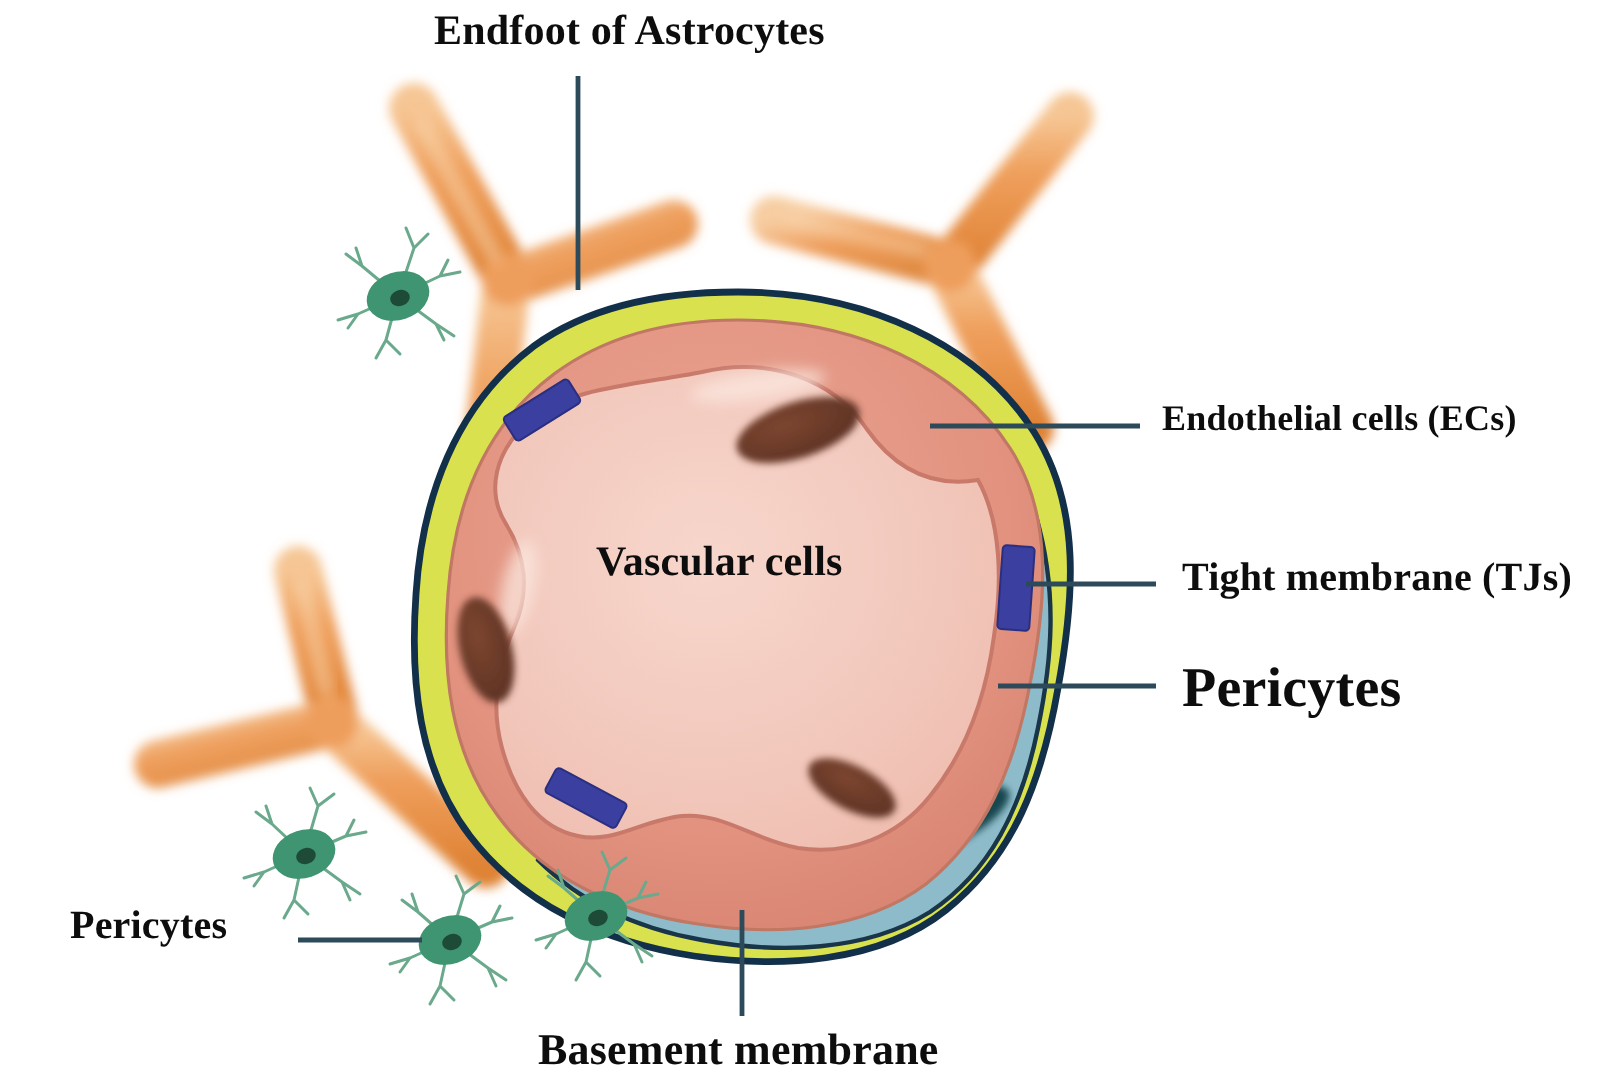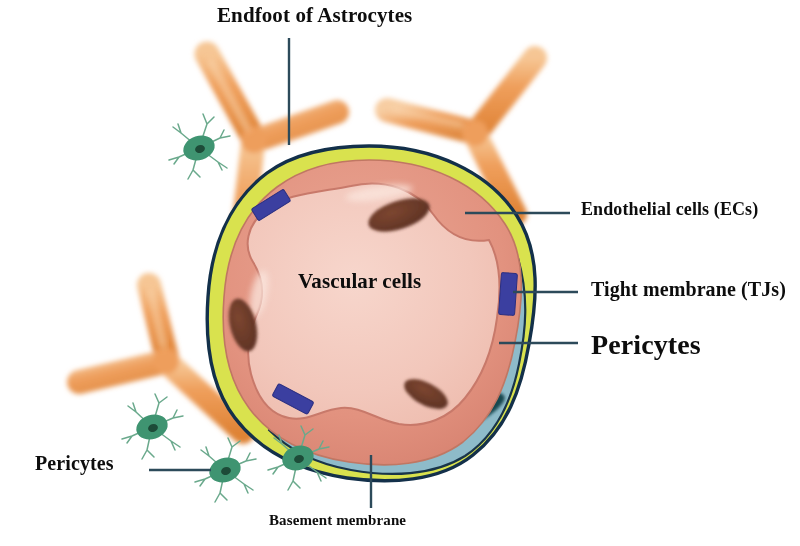--- a/index.html
+++ b/index.html
@@ -28,21 +28,21 @@
     font-weight: bold;
     color: #0d0d0d;
     white-space: nowrap;
     letter-spacing: 0.1px;
   }
   #lbl-endfoot   { left: 196px; top: 3px;   font-size: 21px; }
   #lbl-ecs       { left: 560px; top: 199px; font-size: 18px; }
   #lbl-tjs       { left: 570px; top: 278px; font-size: 20px; }
   #lbl-pericytes { left: 570px; top: 329px; font-size: 28px; }
   #lbl-microglias{ left: 14px;  top: 452px; font-size: 20px; }
-  #lbl-basement  { left: 248px; top: 512px; font-size: 15px; }
+  #lbl-basement  { left: 248px; top: 512px; font-size: 22px; }
   #lbl-lumen     { left: 277px; top: 281px; font-size: 21px;
                    transform: translateY(-50%); }
 </style>
 </head>
 <body>
 
 <div id="stage">
 
   <svg id="diagram" viewBox="0 0 800 546">
     <defs>

